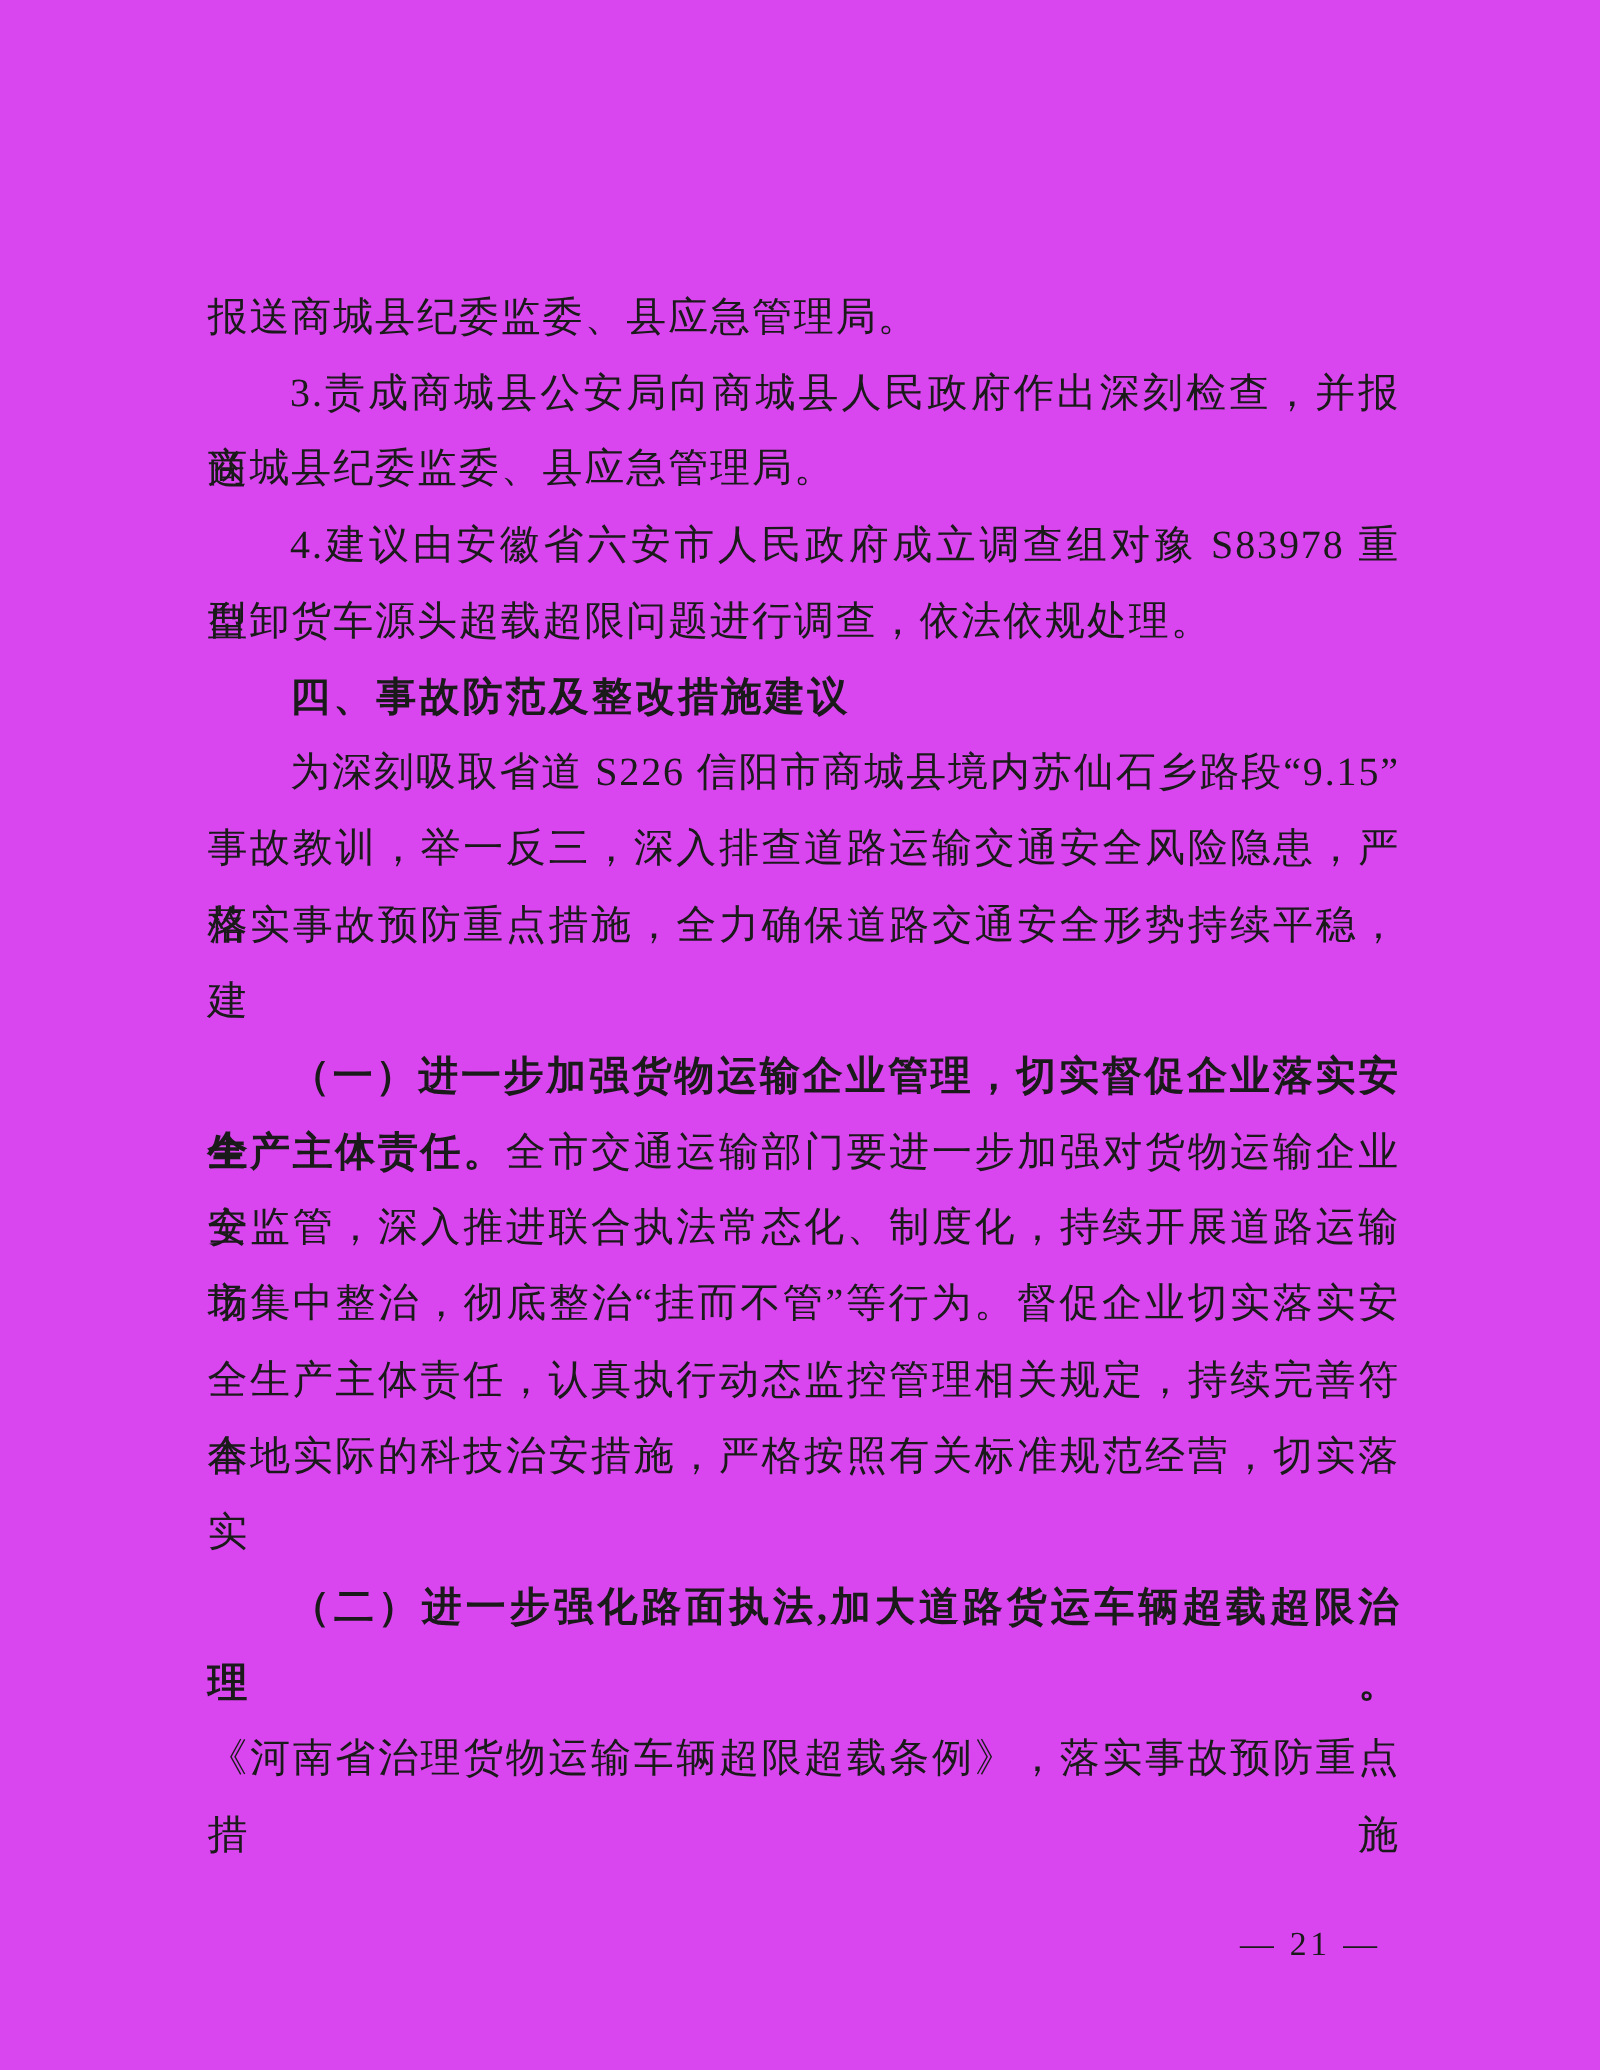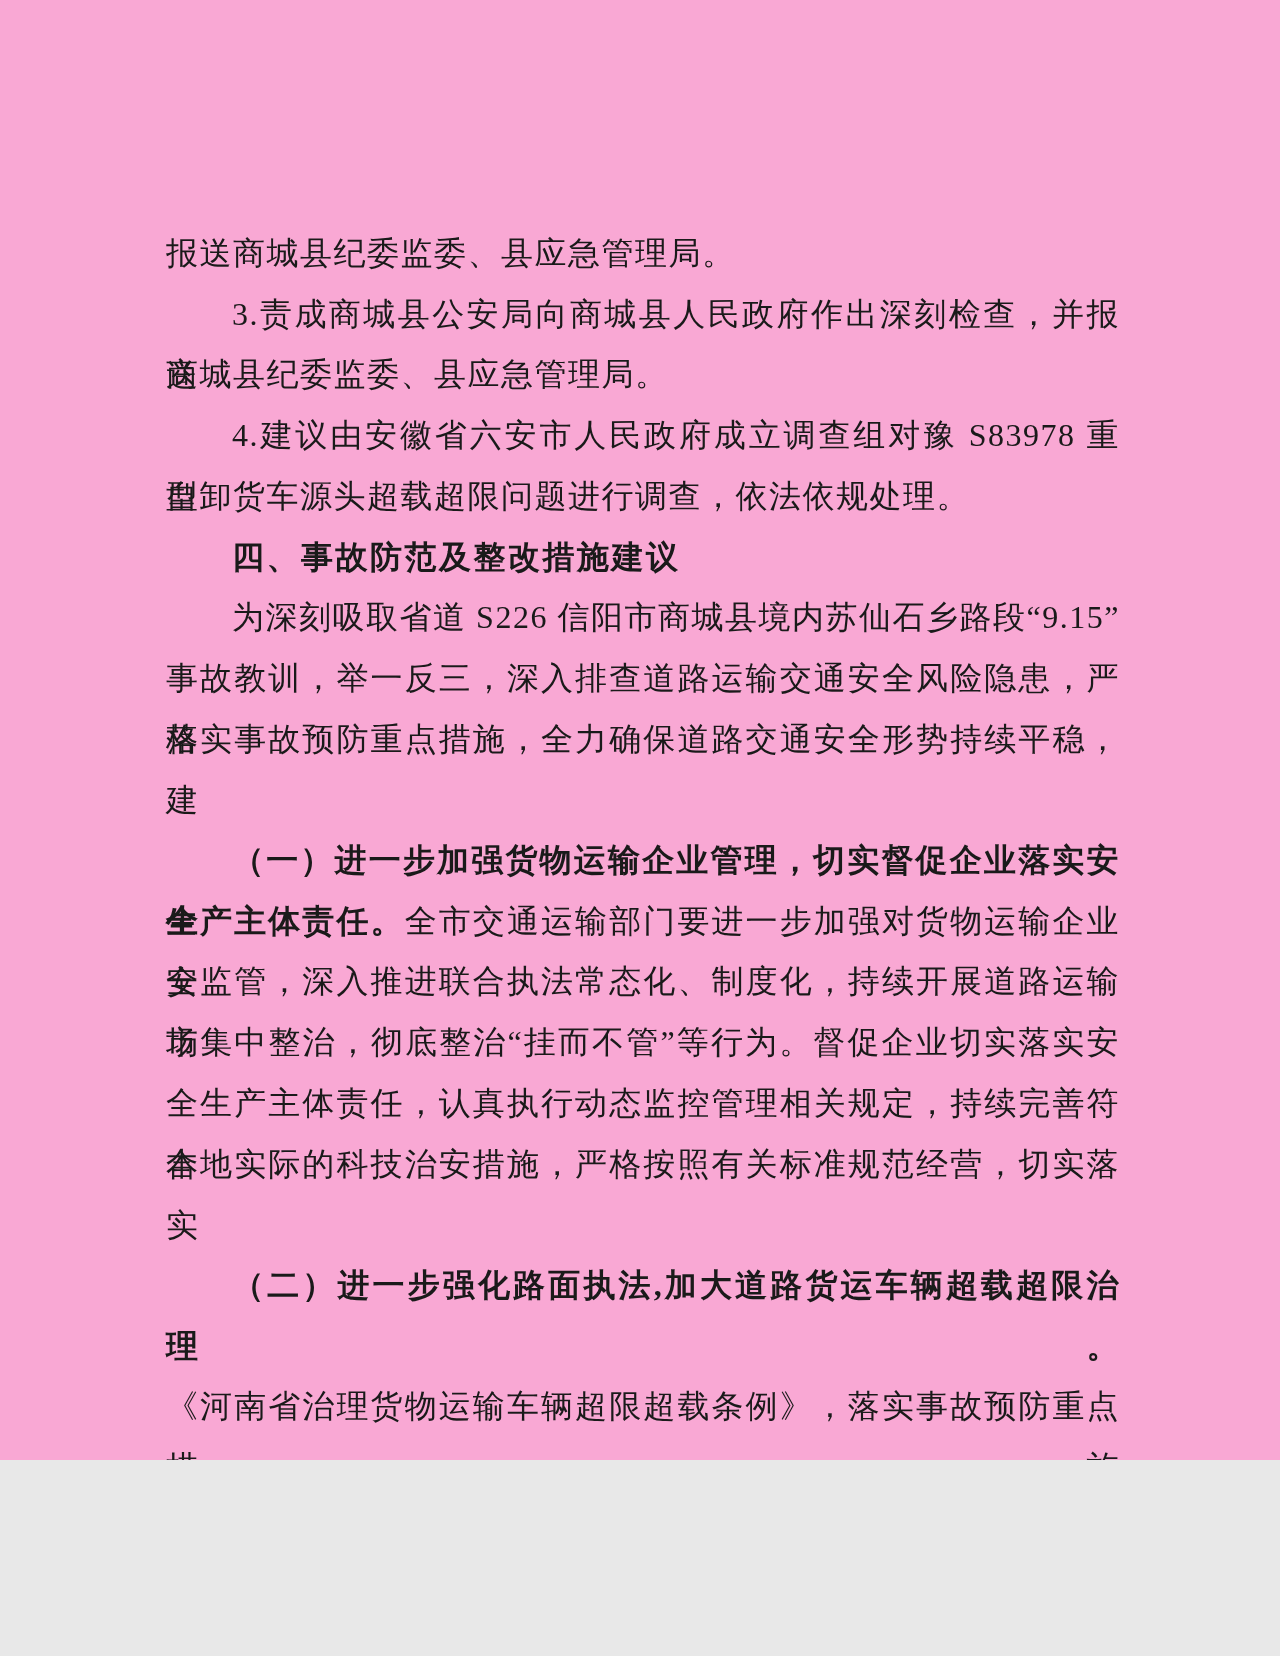--- a/index.html
+++ b/index.html
@@ -1,19 +1,19 @@
 <!DOCTYPE html>
 <html><head>
 <meta charset="utf-8">
 <style>
   html,body{margin:0;padding:0;background:#e8e8e8;}
   .page{
     position:relative;
-    width:1280px;height:1460px;
-    background:#f9a8d4;
+    width:1280px;height:1656px;
+    background:#d946ef;
     overflow:hidden;
     font-family:"Liberation Serif","DejaVu Serif",serif;
     color:#1a1a1a;
   }
   .line{
     position:absolute;
     left:166px;
     width:954px;
     font-size:32px;
     line-height:61px;

